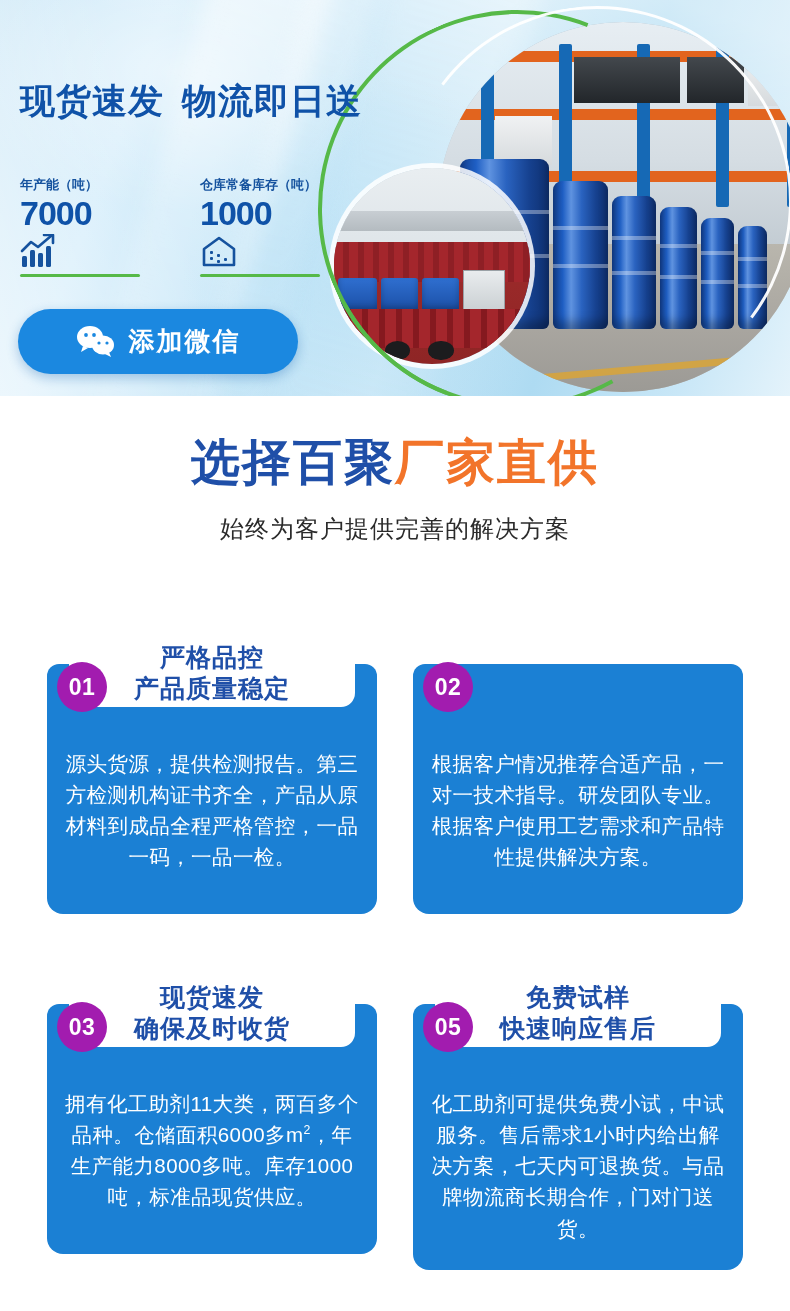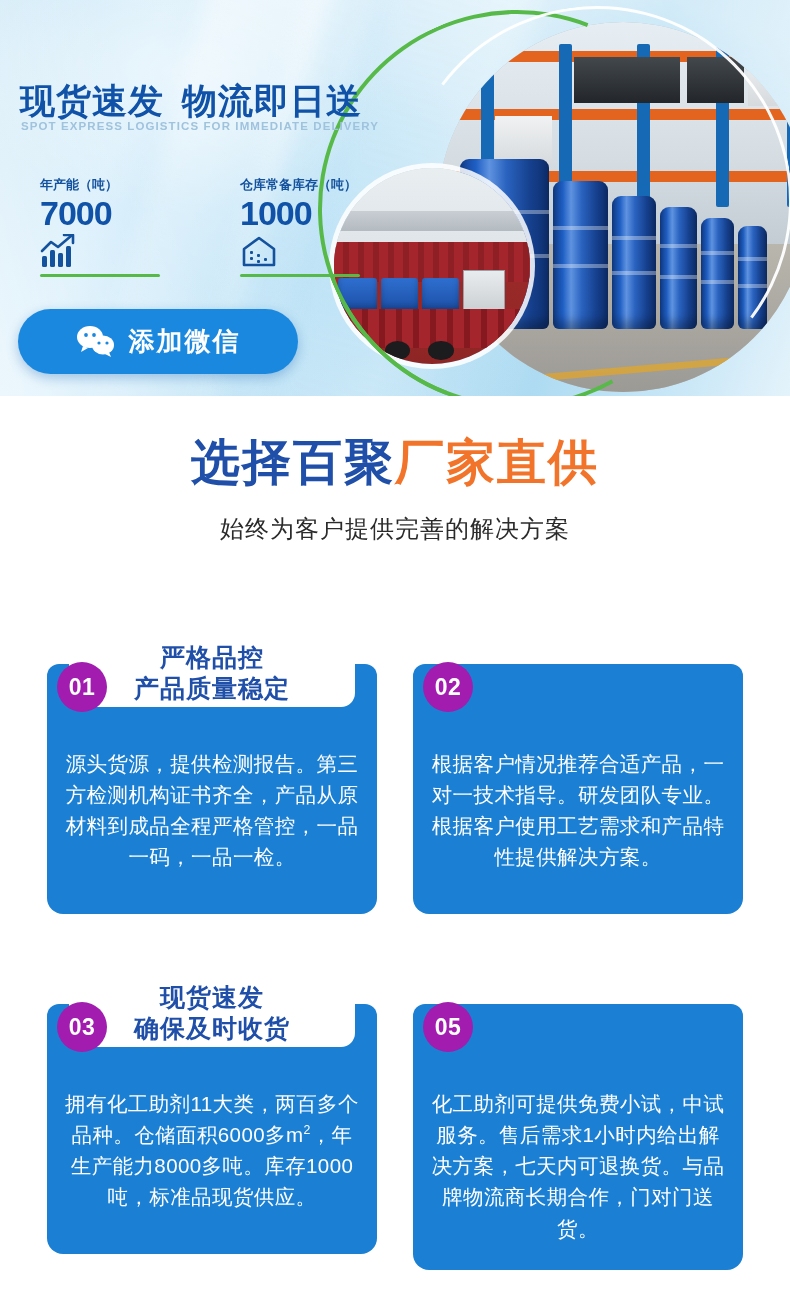--- a/index.html
+++ b/index.html
@@ -109,21 +109,21 @@
     white-space:nowrap;
   }
   .hero-title .gap { display:inline-block; width:18px; }
   .hero-sub {
     position:absolute; left:21px; top:120px;
     font-size:11.5px; color:#9fc2dd; letter-spacing:1.1px; font-weight:bold;
     white-space:nowrap;
   }
 
   .stats { position:absolute; left:20px; top:176px; display:flex; gap:52px; }
-  .stat { width:128px;margin-left:20px; }
+  .stat { width:128px; }
   .stat-label { font-size:13px; color:#15529e; font-weight:bold; white-space:nowrap; }
   .stat-value { font-size:34px; font-weight:bold; color:#0f52a8; line-height:1.12; letter-spacing:-1px; }
   .stat-icon { height:36px; display:flex; align-items:flex-end; }
   .stat-rule { margin-top:6px; width:120px; height:3px; background:#56b948; border-radius:2px; }
 
   .wechat-btn {
     position:absolute; left:18px; top:309px; width:280px; height:65px;
     background:#1b88e0; border-radius:33px; display:flex;
     align-items:center; justify-content:center; gap:13px;
     box-shadow:0 4px 12px rgba(20,100,180,.33); cursor:pointer;
@@ -231,21 +231,20 @@
     <div class="t-wheel" style="left:48%;"></div>
   </div>
 
   <div class="arc arc-green"></div>
   <div class="arc arc-green2"></div>
   <div class="arc arc-white"></div>
 
   <div class="hero-title">
     <span>现货速发</span><span class="gap"></span><span>物流即日送</span>
   </div>
-  <div class="hero-sub">SPOT EXPRESS LOGISTICS FOR IMMEDIATE DELIVERY</div>
 
   <div class="stats">
     <div class="stat">
       <div class="stat-label">年产能（吨）</div>
       <div class="stat-value">7000</div>
       <div class="stat-icon">
         <svg width="40" height="34" viewBox="0 0 40 34">
           <g fill="#15529e">
             <rect x="2" y="22" width="5" height="11" rx="1.5"></rect>
             <rect x="10" y="16" width="5" height="17" rx="1.5"></rect>
@@ -338,17 +337,21 @@
       <div class="badge">03</div>
     </div>
   </div>
 
   <div class="card">
     <div class="card-inner">
       <div class="orange-frame"></div>
       <div class="card-body">
         <div class="card-text">化工助剂可提供免费小试，中试服务。售后需求1小时内给出解决方案，七天内可退换货。与品牌物流商长期合作，门对门送货。</div>
       </div>
+      <div class="card-head">
+        <div class="card-head-t">免费试样</div>
+        <div class="card-head-t">快速响应售后</div>
+      </div>
       <div class="badge">05</div>
     </div>
   </div>
 
 </div>
 
 </body></html>

